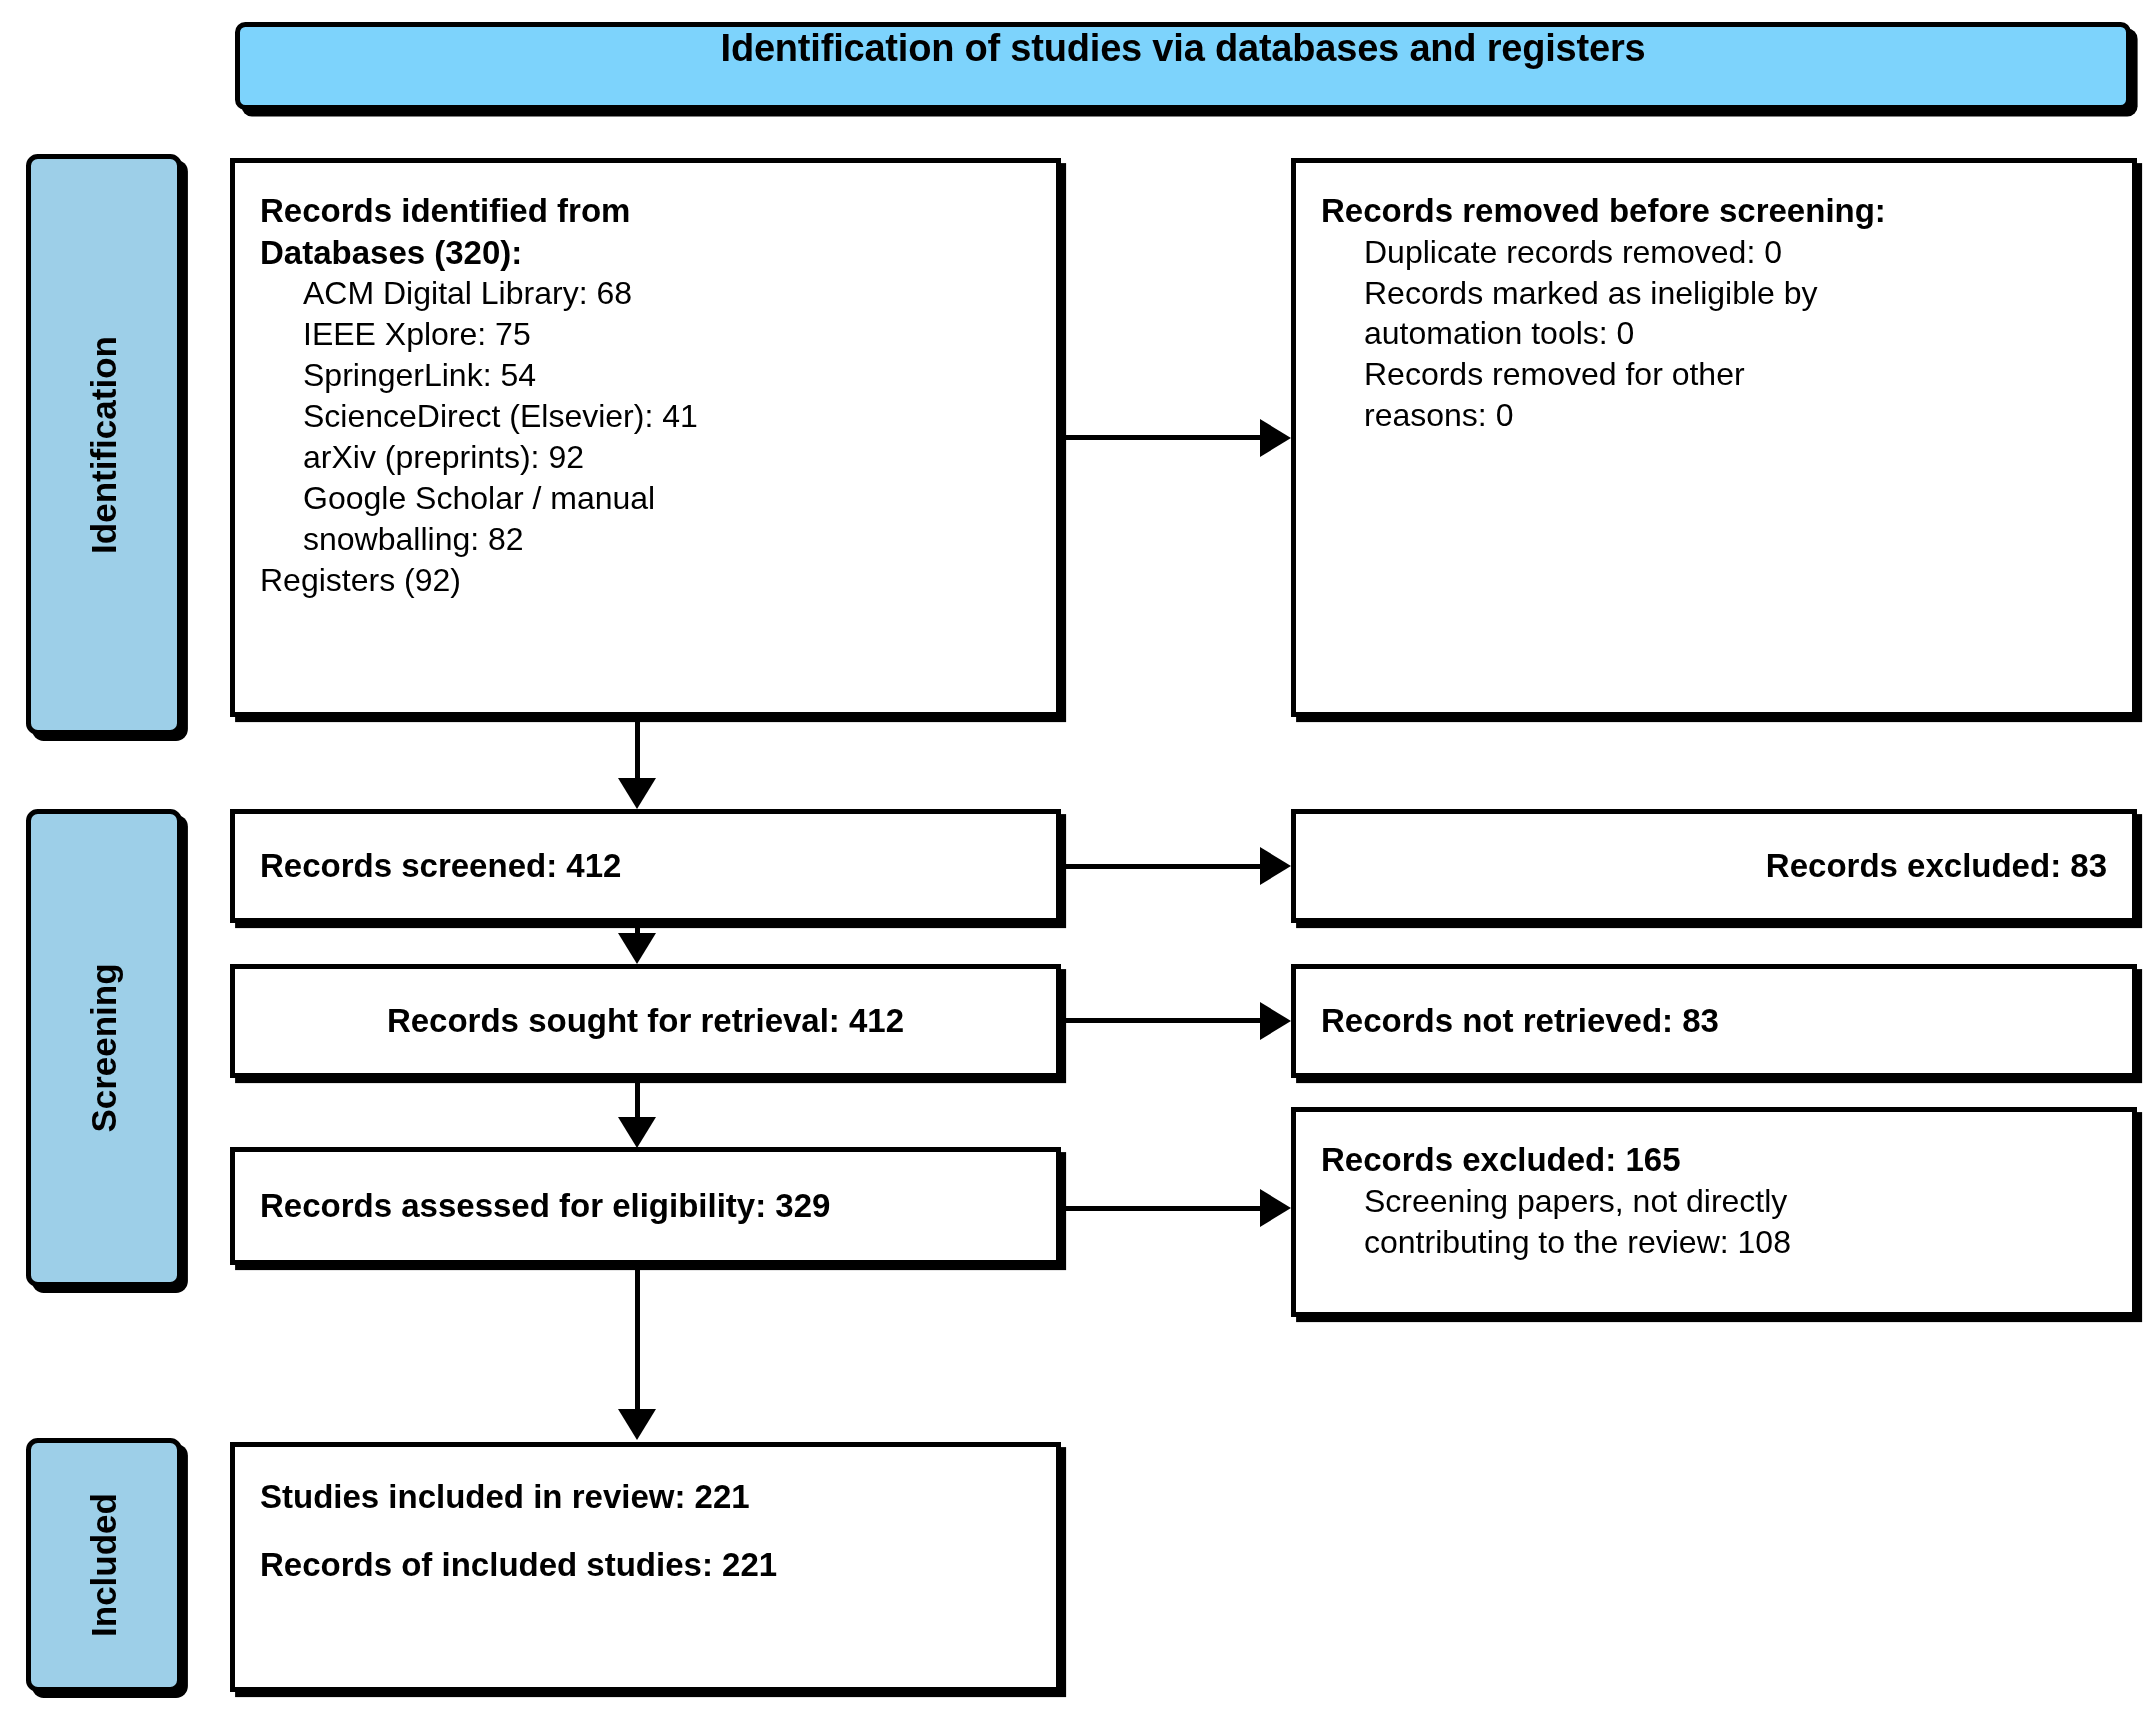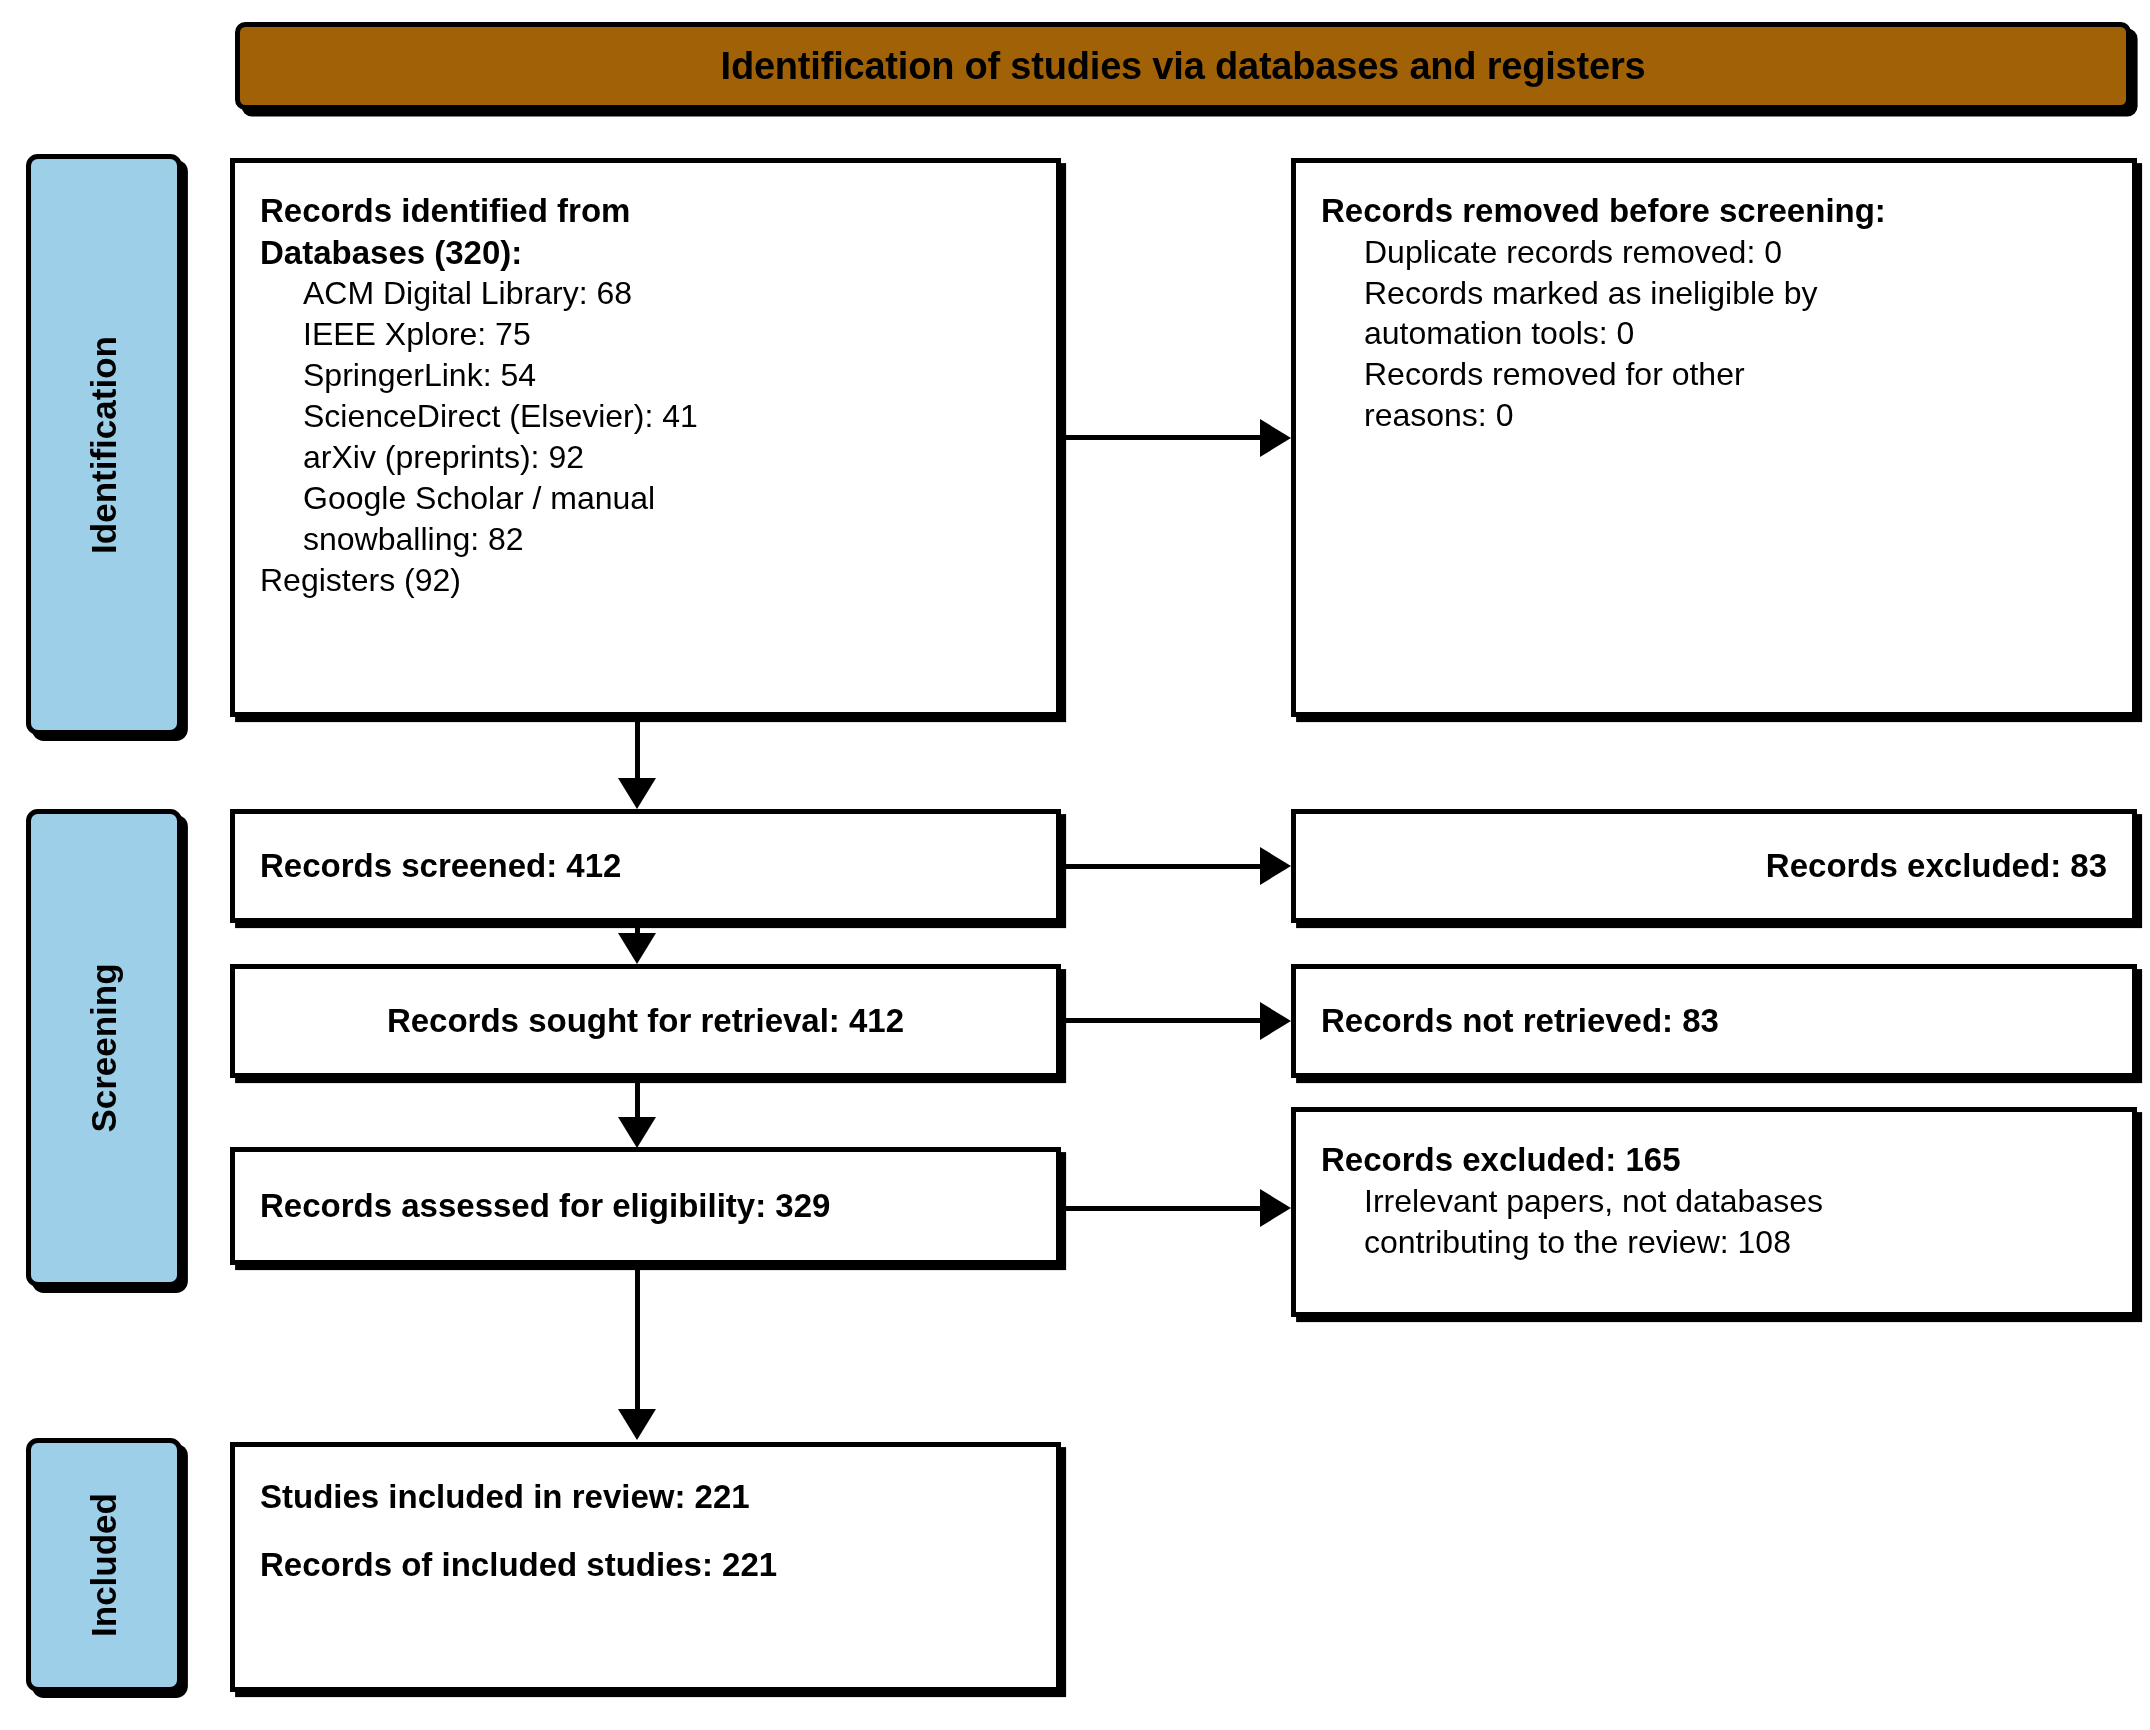--- a/index.html
+++ b/index.html
@@ -17,25 +17,25 @@
     overflow: hidden;
   }
 
   
   .abs { position: absolute; }
 
   
   .banner {
     left: 235px; top: 22px;
     width: 1896px; height: 88px;
-    background: #a16207;
+    background: #7dd3fc;
     border: 5.1px solid #000;
     border-radius: 10.3px;
     display: flex;
-    align-items: center;
+    align-items: flex-start;
     justify-content: center;
     box-shadow: 6.6px 6.6px 0 #000;
   }
   .banner-title {
     font-size: 38px;
     font-weight: bold;
     color: #000;
     letter-spacing: -0.2px;
     white-space: nowrap;
   }
@@ -177,21 +177,21 @@
   <div class="abs box" id="box-notretrieved">
     <div class="box-title">Records not retrieved: 83</div>
   </div>
 
   <div class="abs box" id="box-eligibility">
     <div class="box-title">Records assessed for eligibility: 329</div>
   </div>
 
   <div class="abs box" id="box-excluded-108">
     <div class="box-title">Records excluded: 165</div>
-    <div class="box-sub indent">Irrelevant papers, not databases</div>
+    <div class="box-sub indent">Screening papers, not directly</div>
     <div class="box-sub indent">contributing to the review: 108</div>
   </div>
 
   <div class="abs box" id="box-included">
     <div class="box-title" style="margin-top:2px;">Studies included in review: 221</div>
     <div class="box-title" style="margin-top:26.5px;">Records of included studies: 221</div>
   </div>
 
   <div class="abs h-line" style="left:1061px; top:435px; width:199px;"></div>
   <div class="abs arrow-right" style="left:1260px; top:419px;"></div>

